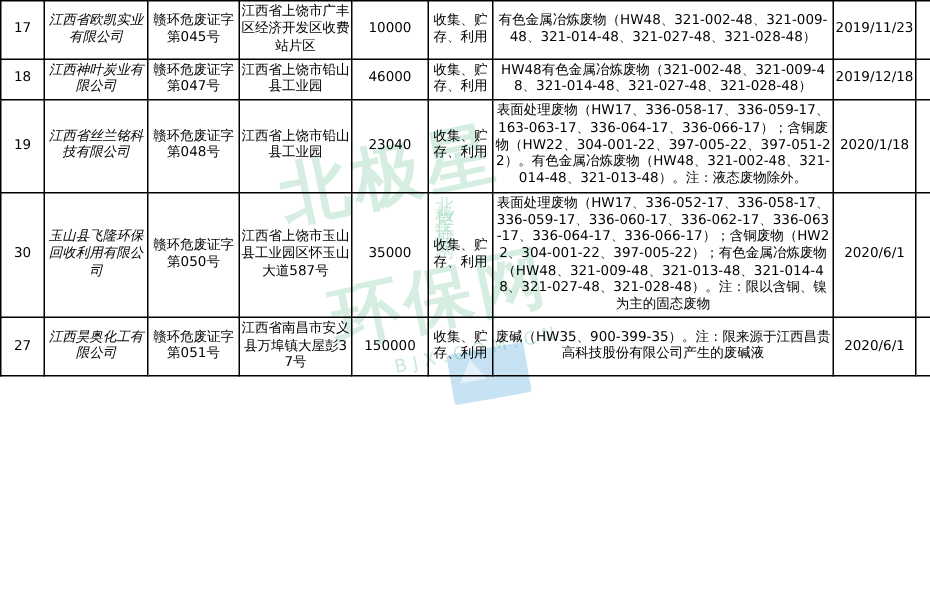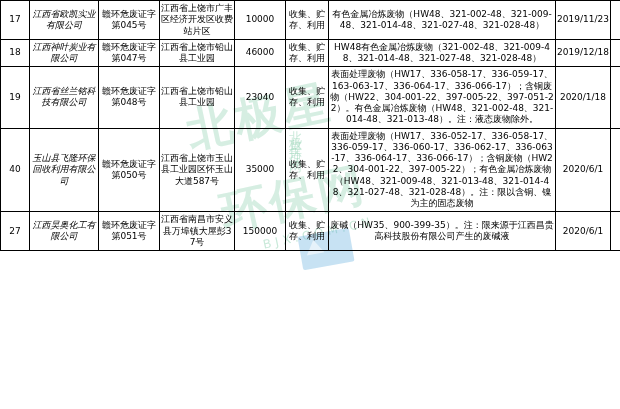--- a/index.html
+++ b/index.html
@@ -145,21 +145,21 @@
         <td class="c-permit">赣环危废证字第048号</td>
         <td class="c-addr">江西省上饶市铅山县工业园</td>
         <td class="c-qty">23040</td>
         <td class="c-mode">收集、贮存、利用</td>
         <td class="c-cat">表面处理废物（HW17、336-058-17、336-059-17、163-063-17、336-064-17、336-066-17）；含铜废物（HW22、304-001-22、397-005-22、397-051-22）。有色金属冶炼废物（HW48、321-002-48、321-014-48、321-013-48）。注：液态废物除外。</td>
         <td class="c-date">2020/1/18</td>
         <td class="c-person">朱忠金</td>
 
       </tr>
       <tr>
-        <td class="c-idx">40</td>
+        <td class="c-idx">30</td>
         <td class="c-name">玉山县飞隆环保回收利用有限公司</td>
         <td class="c-permit">赣环危废证字第050号</td>
         <td class="c-addr">江西省上饶市玉山县工业园区怀玉山大道587号</td>
         <td class="c-qty">35000</td>
         <td class="c-mode">收集、贮存、利用</td>
         <td class="c-cat">表面处理废物（HW17、336-052-17、336-058-17、336-059-17、336-060-17、336-062-17、336-063-17、336-064-17、336-066-17）；含铜废物（HW22、304-001-22、397-005-22）；有色金属冶炼废物（HW48、321-009-48、321-013-48、321-014-48、321-027-48、321-028-48）。注：限以含铜、镍为主的固态废物</td>
         <td class="c-date">2020/6/1</td>
         <td class="c-person">倪小货</td>
 
       </tr>

